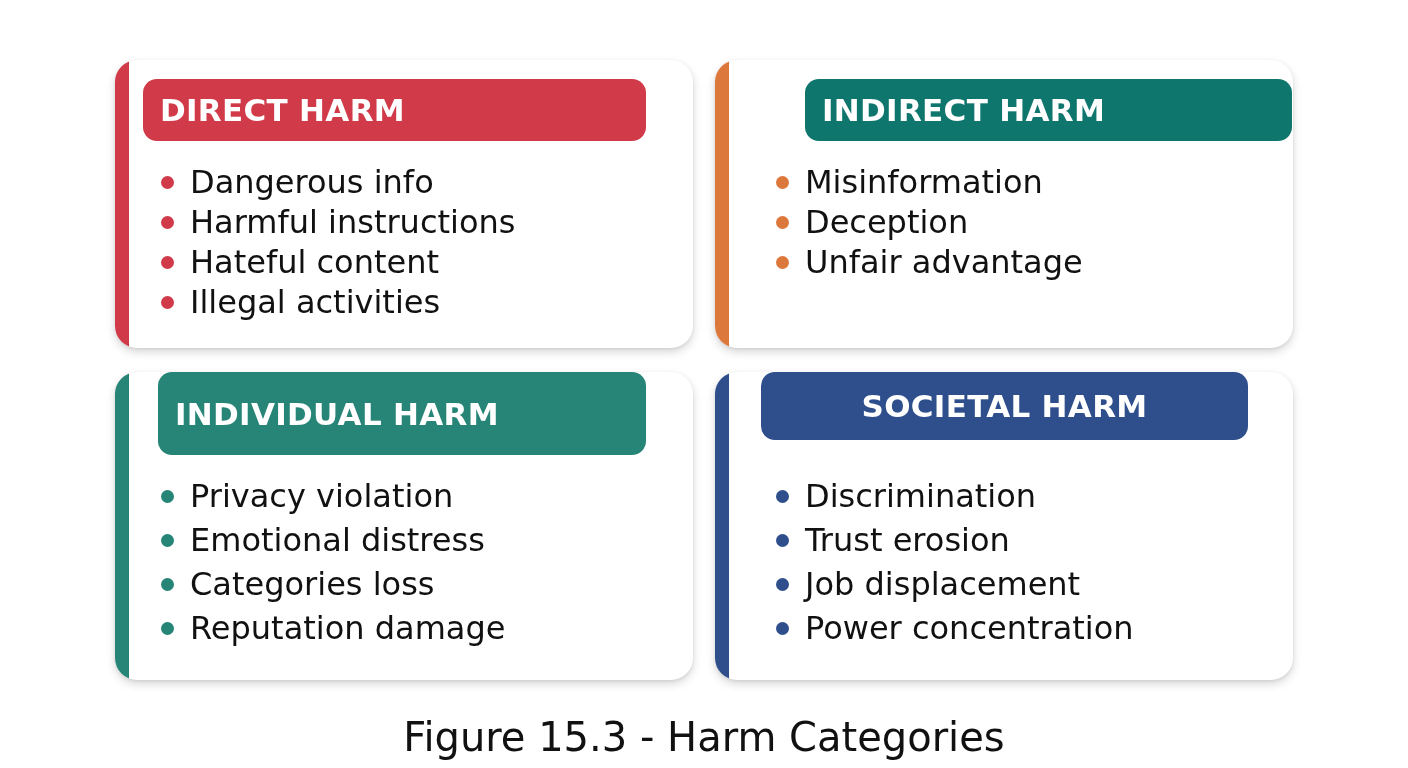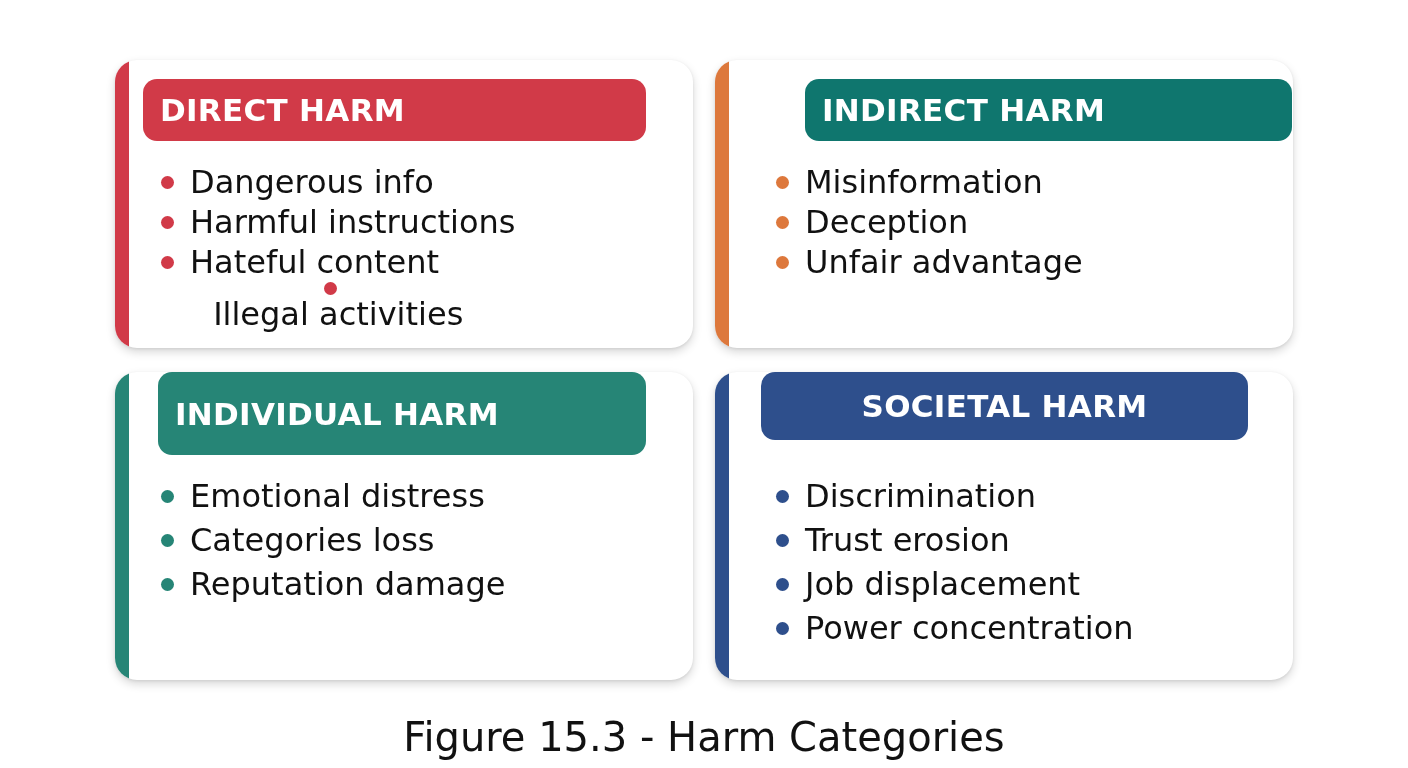--- a/index.html
+++ b/index.html
@@ -86,21 +86,21 @@
         <span>Dangerous info</span>
       </li>
     <li style="height:40px;">
         <span class="dot" style="background:#d13a48;"></span>
         <span>Harmful instructions</span>
       </li>
     <li style="height:40px;">
         <span class="dot" style="background:#d13a48;"></span>
         <span>Hateful content</span>
       </li>
-    <li style="height:40px;flex-direction:column;">
+    <li style="height:40px;">
         <span class="dot" style="background:#d13a48;"></span>
         <span>Illegal activities</span>
       </li>
   </ul>
 </div>
 
 <div class="card" style="left:715px; top:60px; width:578px; height:288px;">
   <div class="accent" style="background:#dd783c;"></div>
   <div class="header left-align" style="left:46px; top:19px; width:487px; background:#0f766e;margin-left:44px;">
     <span>INDIRECT HARM</span>
@@ -120,20 +120,24 @@
       </li>
   </ul>
 </div>
 
 <div class="card" style="left:115px; top:372px; width:578px; height:308px;">
   <div class="accent" style="background:#268576;"></div>
   <div class="header left-align" style="left:43px; top:0px; width:488px; height:83px; background:#268576;text-align:center;">
     <span>INDIVIDUAL HARM</span>
   </div>
   <ul style="left:46px; top:102px;">
+    <li style="height:44px;">
+        <span class="dot" style="background:#268576;"></span>
+        <span>Privacy violation</span>
+      </li>
     <li style="height:44px;">
         <span class="dot" style="background:#268576;"></span>
         <span>Emotional distress</span>
       </li>
     <li style="height:44px;">
         <span class="dot" style="background:#268576;"></span>
         <span>Categories loss</span>
       </li>
     <li style="height:44px;">
         <span class="dot" style="background:#268576;"></span>

